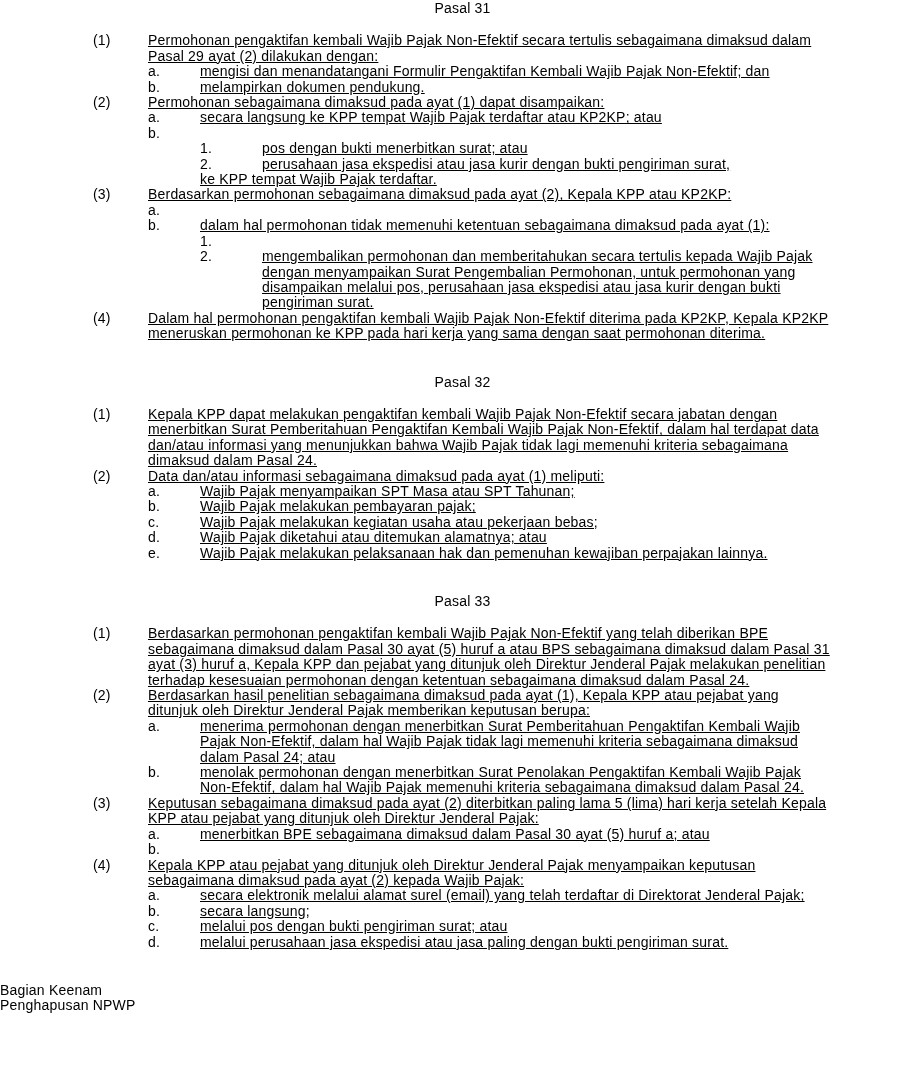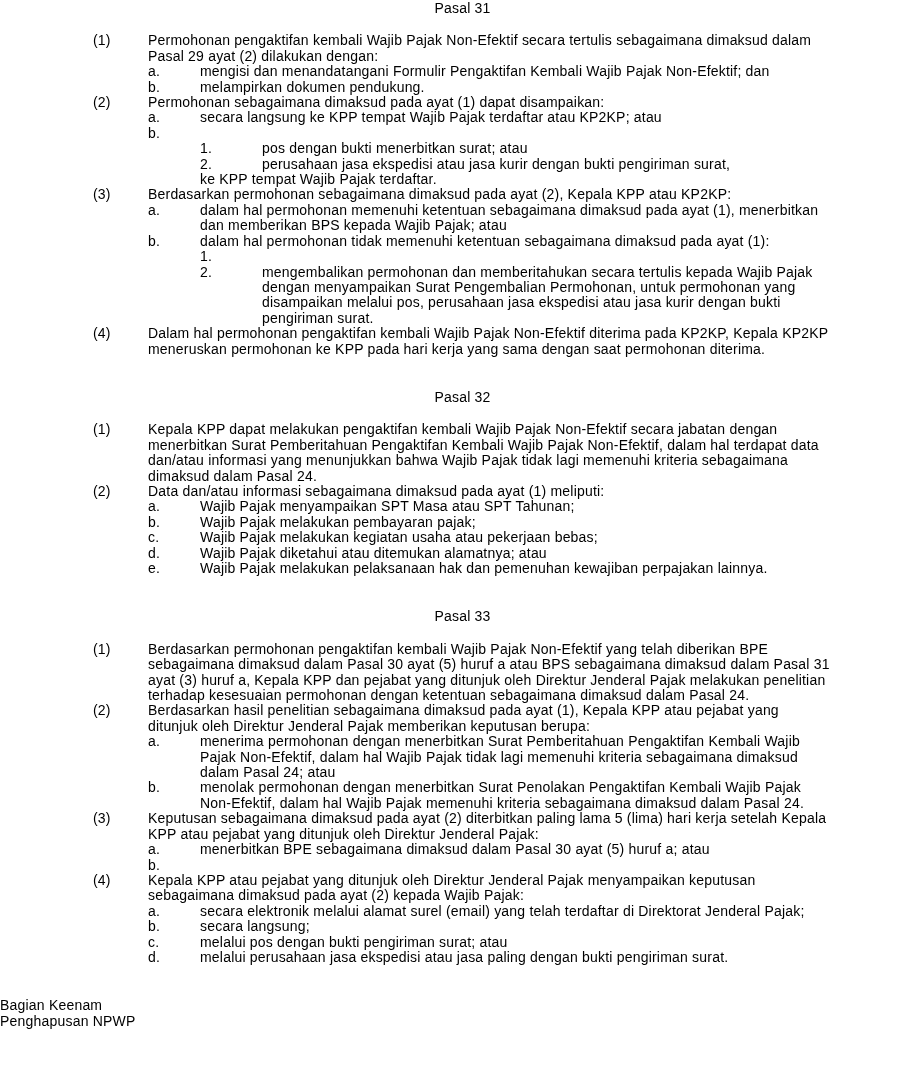--- a/index.html
+++ b/index.html
@@ -21,21 +21,21 @@
     font-size: 14px;
     font-weight: 400;
     text-align: center;
     margin: 33px 8px 17px 0;
     padding-left: 10px;
   }
   .section:first-of-type .section-title { margin-top: 0; }
   .clauses { margin-left: 93px; width: 737px; }
   .clause { display: flex; align-items: flex-start; }
   .clause .marker { flex: 0 0 auto; }
-  .clause .text { flex: 1 1 auto; min-width: 0; }
+  .clause .text { flex: 1 1 auto; min-width: 0; text-decoration: underline; }
   .lvl0 { padding-left: 0; }     .lvl0 > .marker { width: 55px; }
   .lvl1 { padding-left: 55px; }  .lvl1 > .marker { width: 52px; }
   .lvl2 { padding-left: 107px; } .lvl2 > .marker { width: 62px; }
   .part-heading { text-align: left; margin-top: 33px; }
 </style>
 </head>
 <body>
 
 <div class="page">
   <div id="sections-root">
@@ -86,21 +86,20 @@
     <span class="text">ke KPP tempat Wajib Pajak terdaftar.</span>
   </div>
 
   <div class="clause lvl0">
     <span class="marker">(3)</span>
     <span class="text">Berdasarkan permohonan sebagaimana dimaksud pada ayat (2), Kepala KPP atau KP2KP:</span>
   </div>
 
   <div class="clause lvl1">
     <span class="marker">a.</span>
-    <span class="text">dalam hal permohonan memenuhi ketentuan sebagaimana dimaksud pada ayat (1), menerbitkan dan memberikan BPS kepada Wajib Pajak; atau</span>
   </div>
 
   <div class="clause lvl1">
     <span class="marker">b.</span>
     <span class="text">dalam hal permohonan tidak memenuhi ketentuan sebagaimana dimaksud pada ayat (1):</span>
   </div>
 
   <div class="clause lvl2">
     <span class="marker">1.</span>
   </div>

